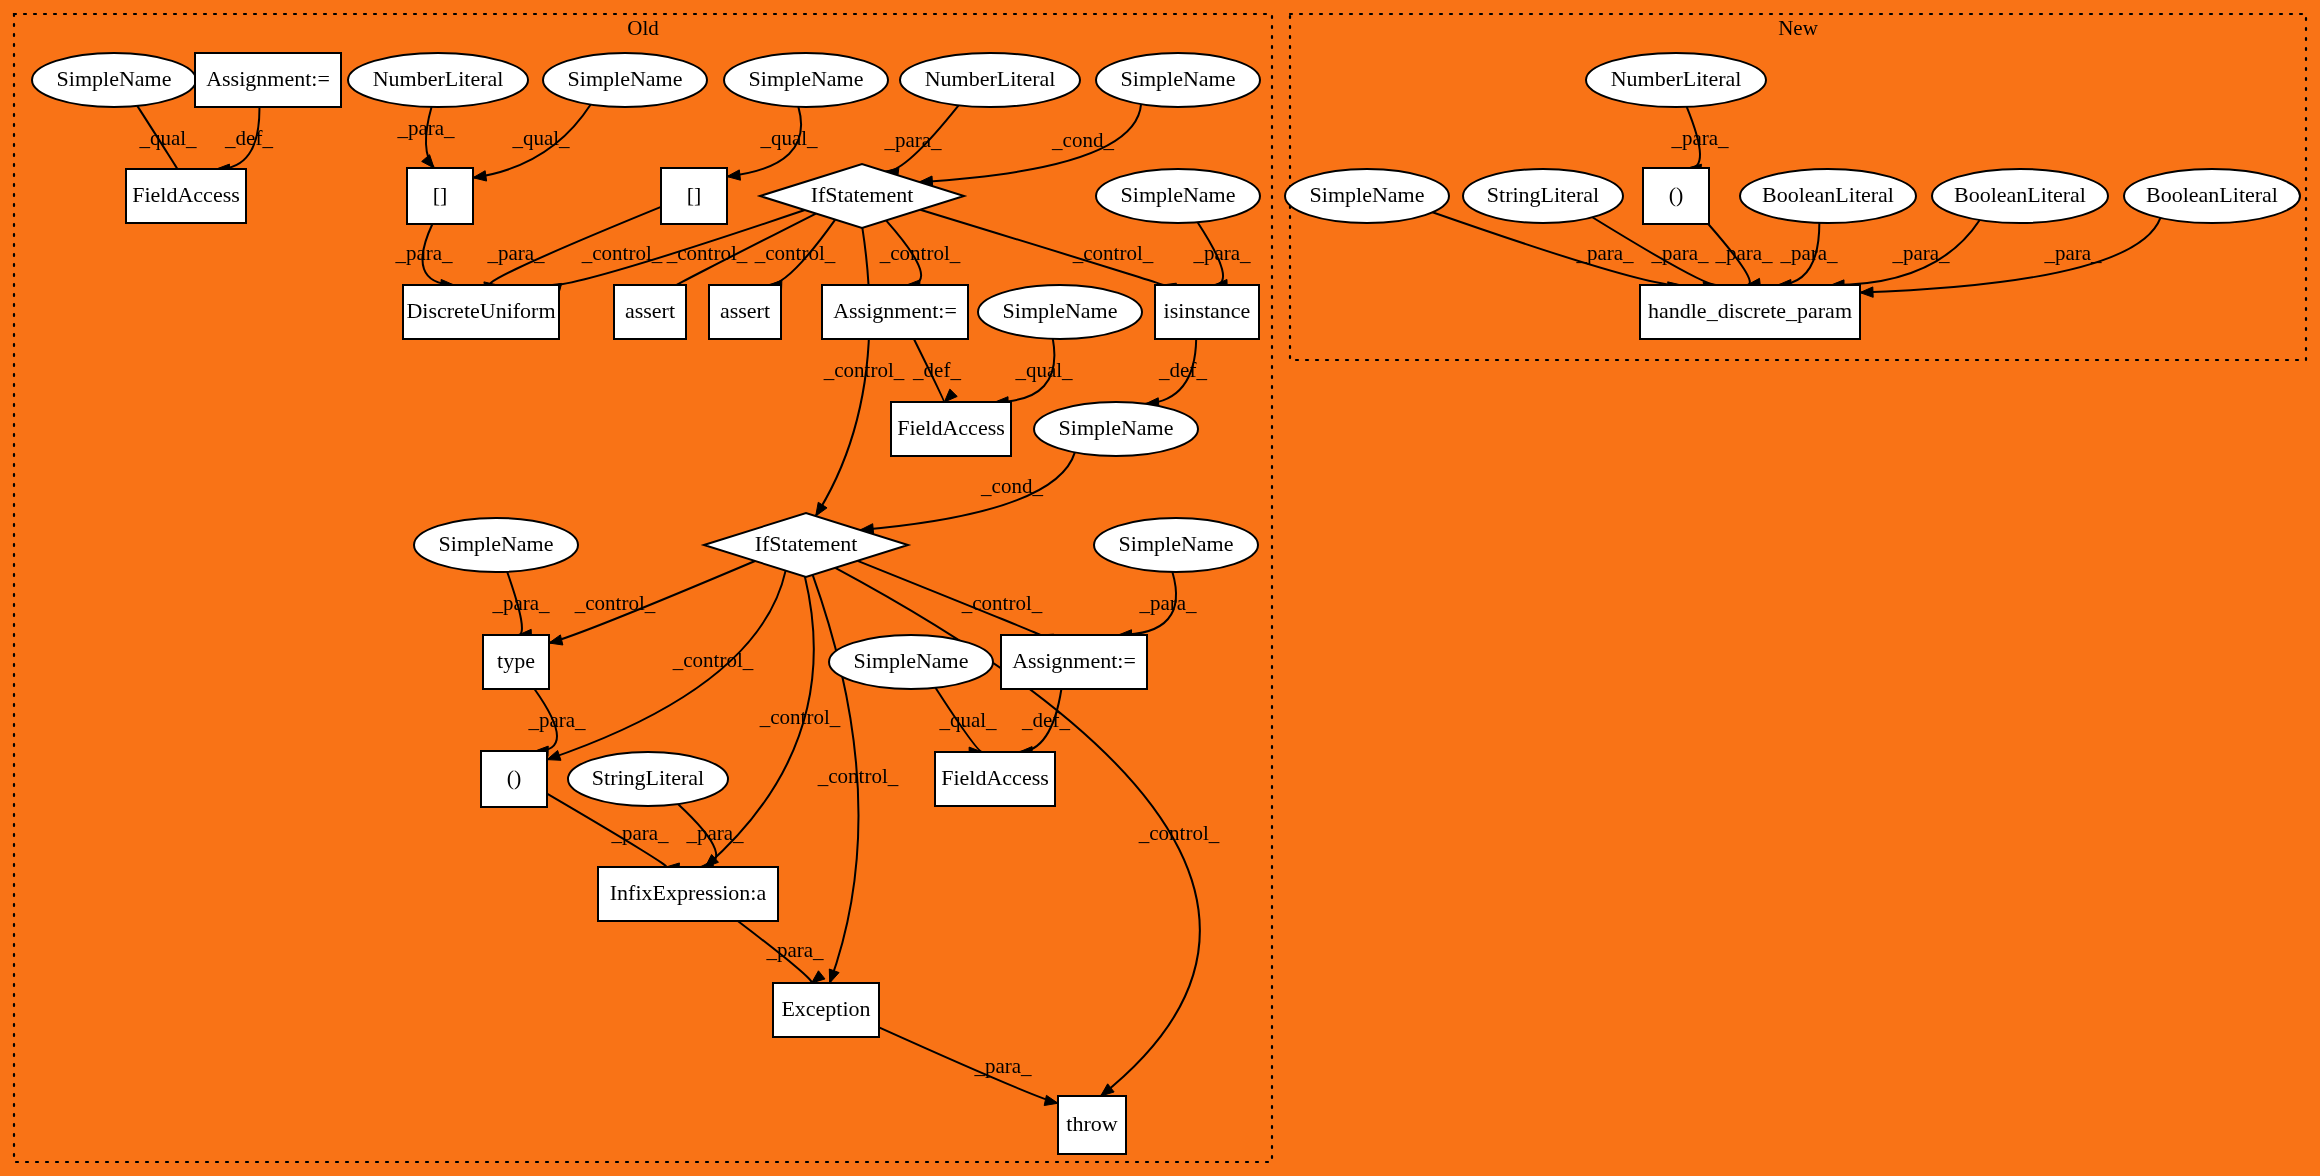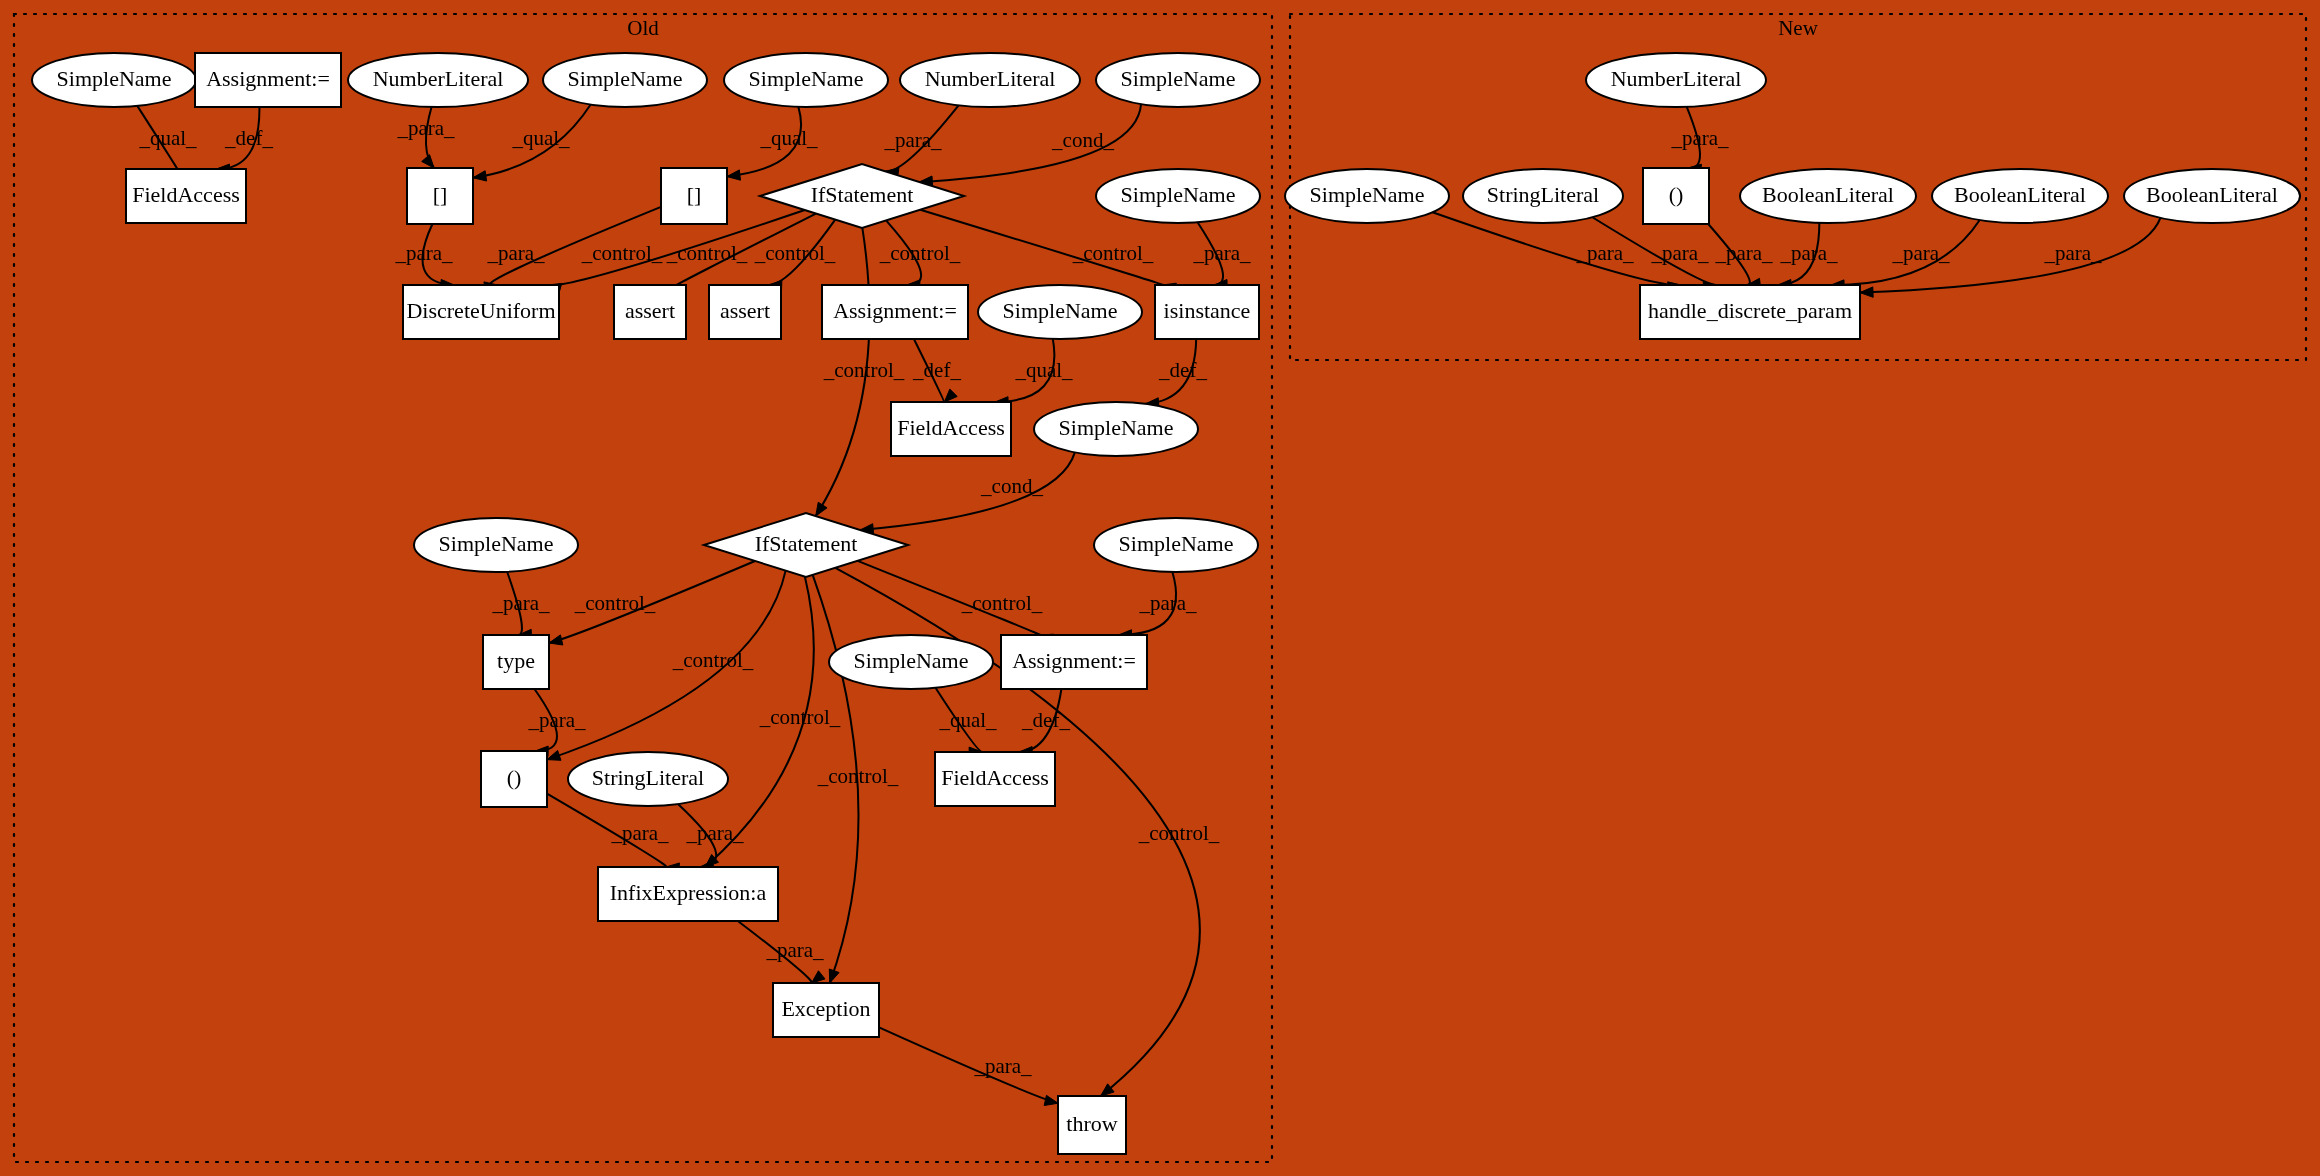--- a/index.html
+++ b/index.html
@@ -8,21 +8,21 @@
     background: #ffffff;
   }
   body {
     font-family: "Liberation Serif", "DejaVu Serif", serif;
   }
   #canvas-wrap {
     position: relative;
     width: 2320px;
     height: 1176px;
     overflow: hidden;
-    background: #c2410c;
+    background: #f97316;
     text-decoration: underline;
   }
   svg#graph {
     position: absolute;
     left: 0;
     top: 0;
     width: 2320px;
     height: 1176px;
   }
   .cluster-box {

